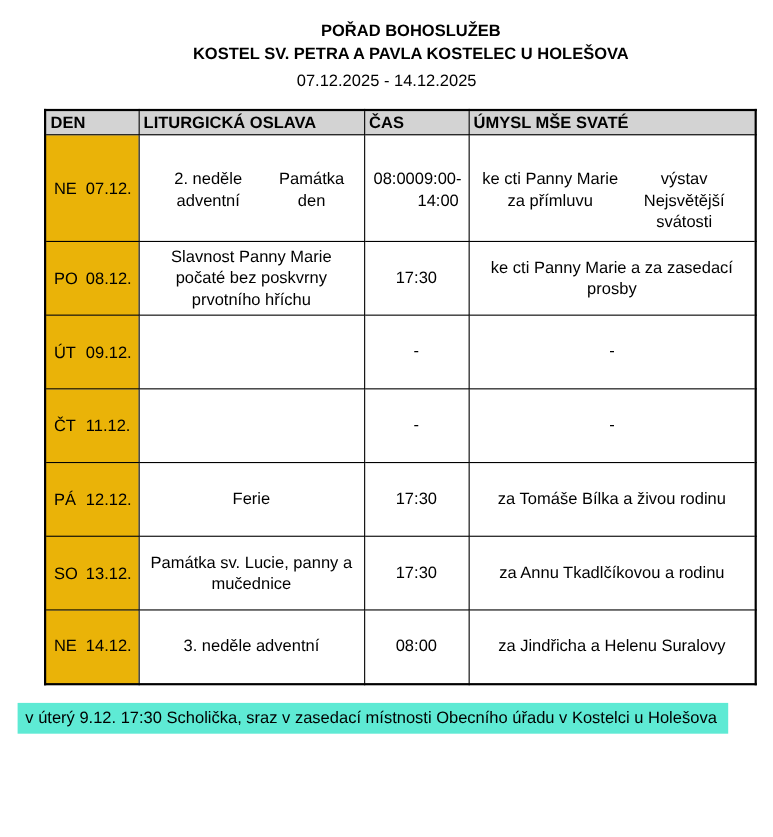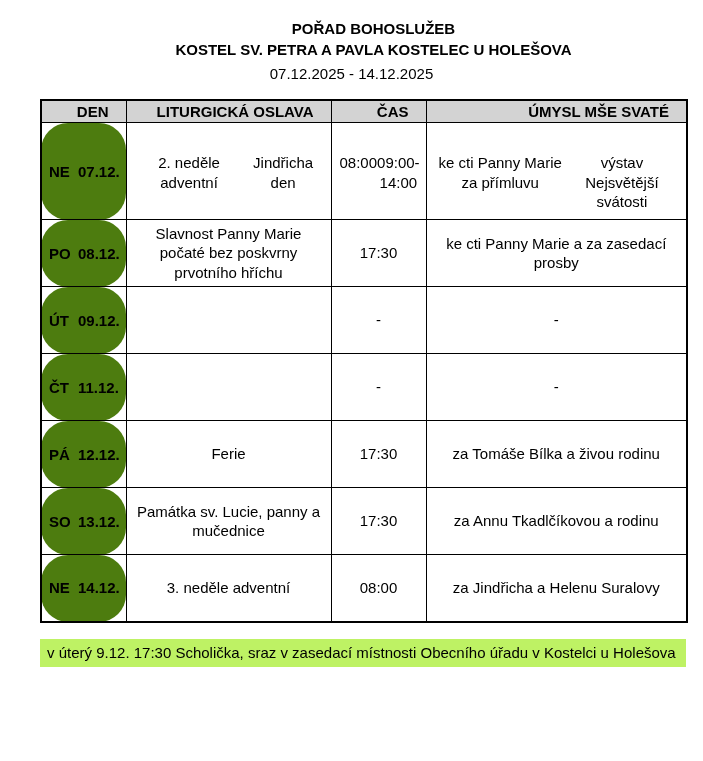--- a/index.html
+++ b/index.html
@@ -23,54 +23,53 @@
     width: 646px;
     margin: 15px 0 0 40px;
     border: 2px solid #000;
   }
   .schedule th, .schedule td { border: 1px solid #000; }
 
   .schedule th {
     background: #d3d3d3;
     font-size: 15px;
     font-weight: bold;
-    text-align: right;
+    text-align: left;
     height: 22px;
-    padding: 2px 17px;
+    padding: 2px 4px;
   }
 
   .schedule td { font-size: 15px; vertical-align: middle; }
 
   td.day {
-    background: #4d7c0f;
-    font-weight: bold;
+    background: #eab308;
+    font-weight: normal;
     text-align: left;
     padding-left: 7px;
     white-space: nowrap;
-    border-radius: 27px;
   }
   .abbr { display: inline-block; min-width: 29px; }
 
   td.c { text-align: center; padding: 3px 6px; line-height: 1.3; }
 
   tr.r  td { height: 67px; }
   tr.r0 td { height: 92px; }
 
   .dual {
     display: flex;
     flex-direction: row;
     justify-content: space-between;
     height: 90px;
     padding: 27px 2px 7px 2px;
   }
 
   .note {
     width: 646px;
-    margin: 16px 0 0 40px;
-    background: #bef264;
+    margin: 16px 0 0 16px;
+    background: #5eead4;
     font-size: 15px;
     line-height: 1.4;
     padding: 3px 7px 4px 7px;
   }
 </style>
 </head>
 <body>
 
 <div class="page">
 
@@ -97,21 +96,21 @@
     </thead>
     <tbody>
 
       <tr class="r0">
         <td class="day">
           <span class="abbr">NE</span><span>07.12.</span>
         </td>
         <td class="c">
           <div class="dual">
             <div>2. neděle adventní</div>
-            <div>Jindřicha den</div>
+            <div>Památka den</div>
           </div>
         </td>
         <td class="c">
           <div class="dual">
             <div>08:00</div>
             <div>09:00-14:00</div>
           </div>
         </td>
         <td class="c">
           <div class="dual">

